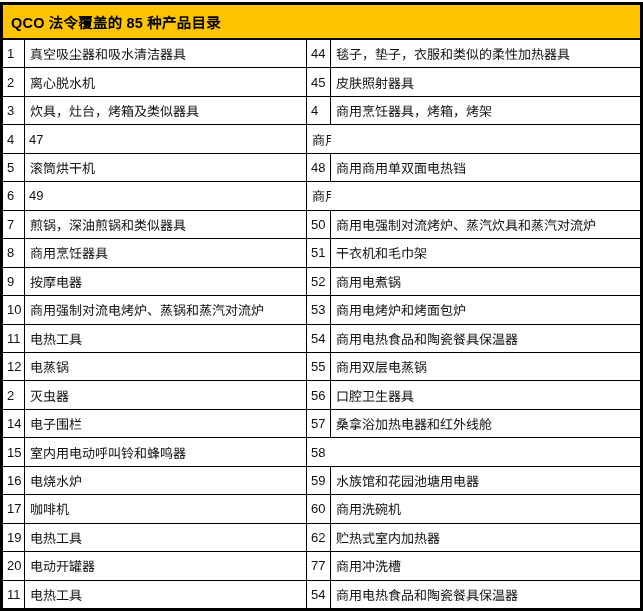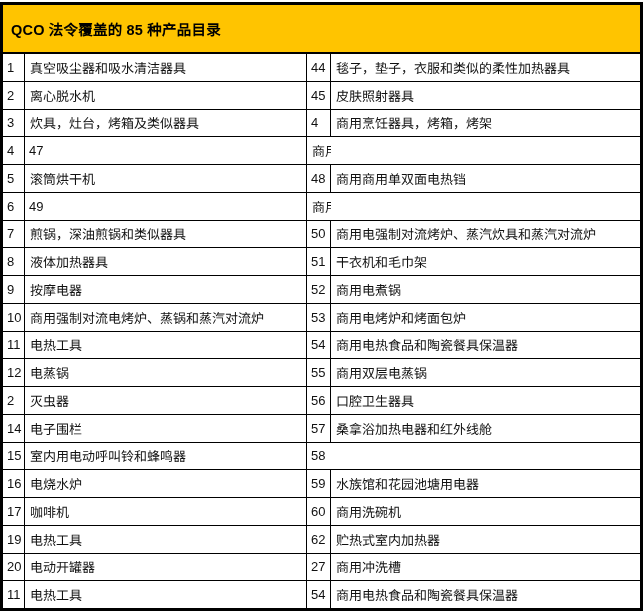--- a/index.html
+++ b/index.html
@@ -22,21 +22,21 @@
     background: #ffffff;
     display: flex;
     flex-direction: column;
   }
   .header {
     flex: 0 0 25px;
     background: #FFC400;
     border-bottom: 2px solid #000000;
     display: flex;
     align-items: center;
-    padding: 11px 8px;
+    padding: 4px 8px;
     font-weight: bold;
     font-size: 14.5px;
     letter-spacing: 0.2px;
     color: #000000;
     overflow: hidden;
     white-space: nowrap;
   }
   .rows {
     flex: 1 1 auto;
     display: flex;
@@ -111,21 +111,21 @@
         <div class="cell">商用多功能电煮锅</div>
       </div>
       <div class="row">
         <div class="cell num">7</div>
         <div class="cell">煎锅，深油煎锅和类似器具</div>
         <div class="cell num">50</div>
         <div class="cell">商用电强制对流烤炉、蒸汽炊具和蒸汽对流炉</div>
       </div>
       <div class="row">
         <div class="cell num">8</div>
-        <div class="cell">液体加热器具</div>
+        <div class="cell">商用烹饪器具</div>
         <div class="cell num">51</div>
         <div class="cell">干衣机和毛巾架</div>
       </div>
       <div class="row">
         <div class="cell num">9</div>
         <div class="cell">按摩电器</div>
         <div class="cell num">52</div>
         <div class="cell">商用电煮锅</div>
       </div>
       <div class="row">
@@ -177,21 +177,21 @@
       </div>
       <div class="row">
         <div class="cell num">19</div>
         <div class="cell">电热工具</div>
         <div class="cell num">62</div>
         <div class="cell">贮热式室内加热器</div>
       </div>
       <div class="row">
         <div class="cell num">20</div>
         <div class="cell">电动开罐器</div>
-        <div class="cell num">27</div>
+        <div class="cell num">77</div>
         <div class="cell">商用冲洗槽</div>
       </div>
       <div class="row">
         <div class="cell num">11</div>
         <div class="cell">电热工具</div>
         <div class="cell num">54</div>
         <div class="cell">商用电热食品和陶瓷餐具保温器</div>
       </div>
     </div>
 </div>

